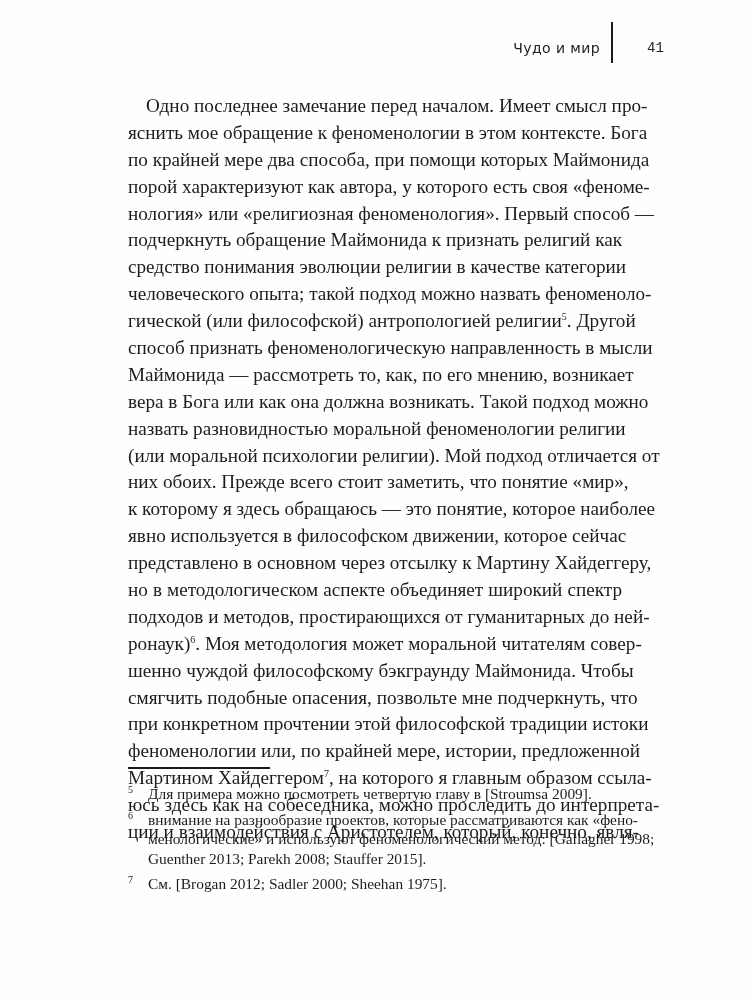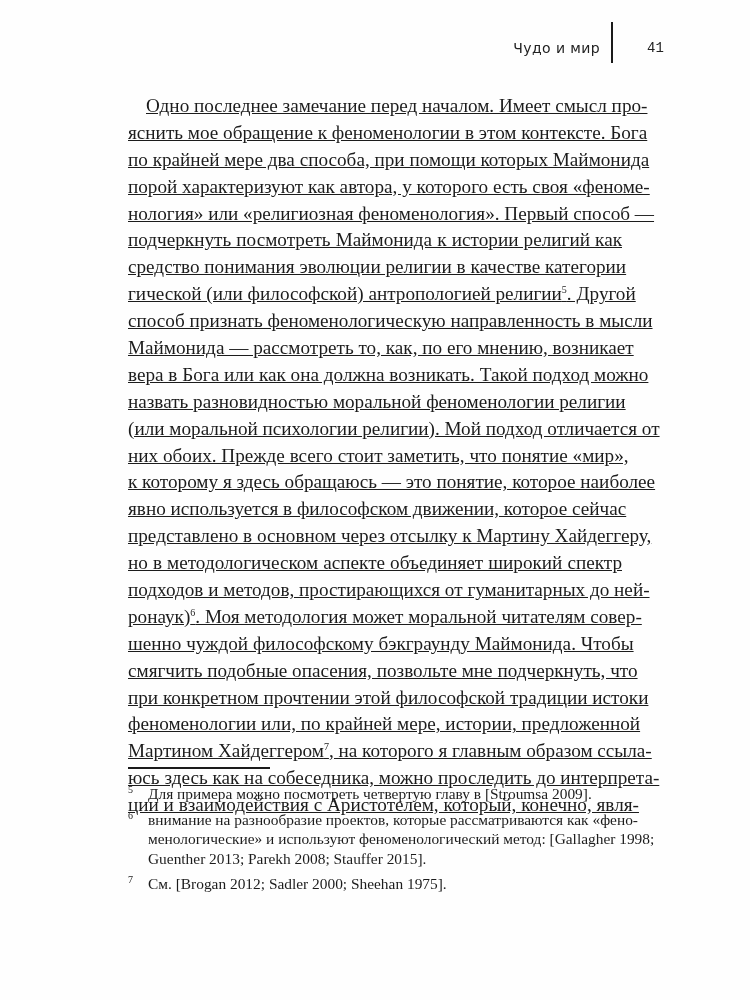--- a/index.html
+++ b/index.html
@@ -56,21 +56,20 @@
   }
   .body-text {
     position: absolute;
     left: 128px;
     top: 93px;
     width: 494px;
     font-family: "Liberation Serif", "DejaVu Serif", serif;
     font-size: 19.2px;
     line-height: 26.9px;
     color: #1c1c1c;
-    text-decoration: underline;
   }
   .body-text .line {
     display: block;
     white-space: nowrap;
     text-align: justify;
     text-align-last: justify;
     height: 26.9px;
   }
   .body-text .line.first {
     padding-left: 18px;
@@ -128,22 +127,23 @@
     <span class="head-rule"></span>
     <span class="page-number">41</span>
   </div>
 
   <div class="body-text" id="body-text">
       <span class="line first">Одно последнее замечание перед началом. Имеет смысл про-</span>
       <span class="line">яснить мое обращение к феноменологии в этом контексте. Бога</span>
       <span class="line">по крайней мере два способа, при помощи которых Маймонида</span>
       <span class="line">порой характеризуют как автора, у которого есть своя «феноме-</span>
       <span class="line">нология» или «религиозная феноменология». Первый способ —</span>
-      <span class="line">подчеркнуть посмотреть Маймонида к истории религий как</span>
+      <span class="line">подчеркнуть обращение Маймонида к признать религий как</span>
       <span class="line">средство понимания эволюции религии в качестве категории</span>
+      <span class="line">человеческого опыта; такой подход можно назвать феноменоло-</span>
       <span class="line"><span>гической (или философской) антропологией религии</span><sup class="fn-ref">5</sup><span>. Другой</span></span>
       <span class="line">способ признать феноменологическую направленность в мысли</span>
       <span class="line">Маймонида — рассмотреть то, как, по его мнению, возникает</span>
       <span class="line">вера в Бога или как она должна возникать. Такой подход можно</span>
       <span class="line">назвать разновидностью моральной феноменологии религии</span>
       <span class="line">(или моральной психологии религии). Мой подход отличается от</span>
       <span class="line">них обоих. Прежде всего стоит заметить, что понятие «мир»,</span>
       <span class="line">к которому я здесь обращаюсь — это понятие, которое наиболее</span>
       <span class="line">явно используется в философском движении, которое сейчас</span>
       <span class="line">представлено в основном через отсылку к Мартину Хайдеггеру,</span>

